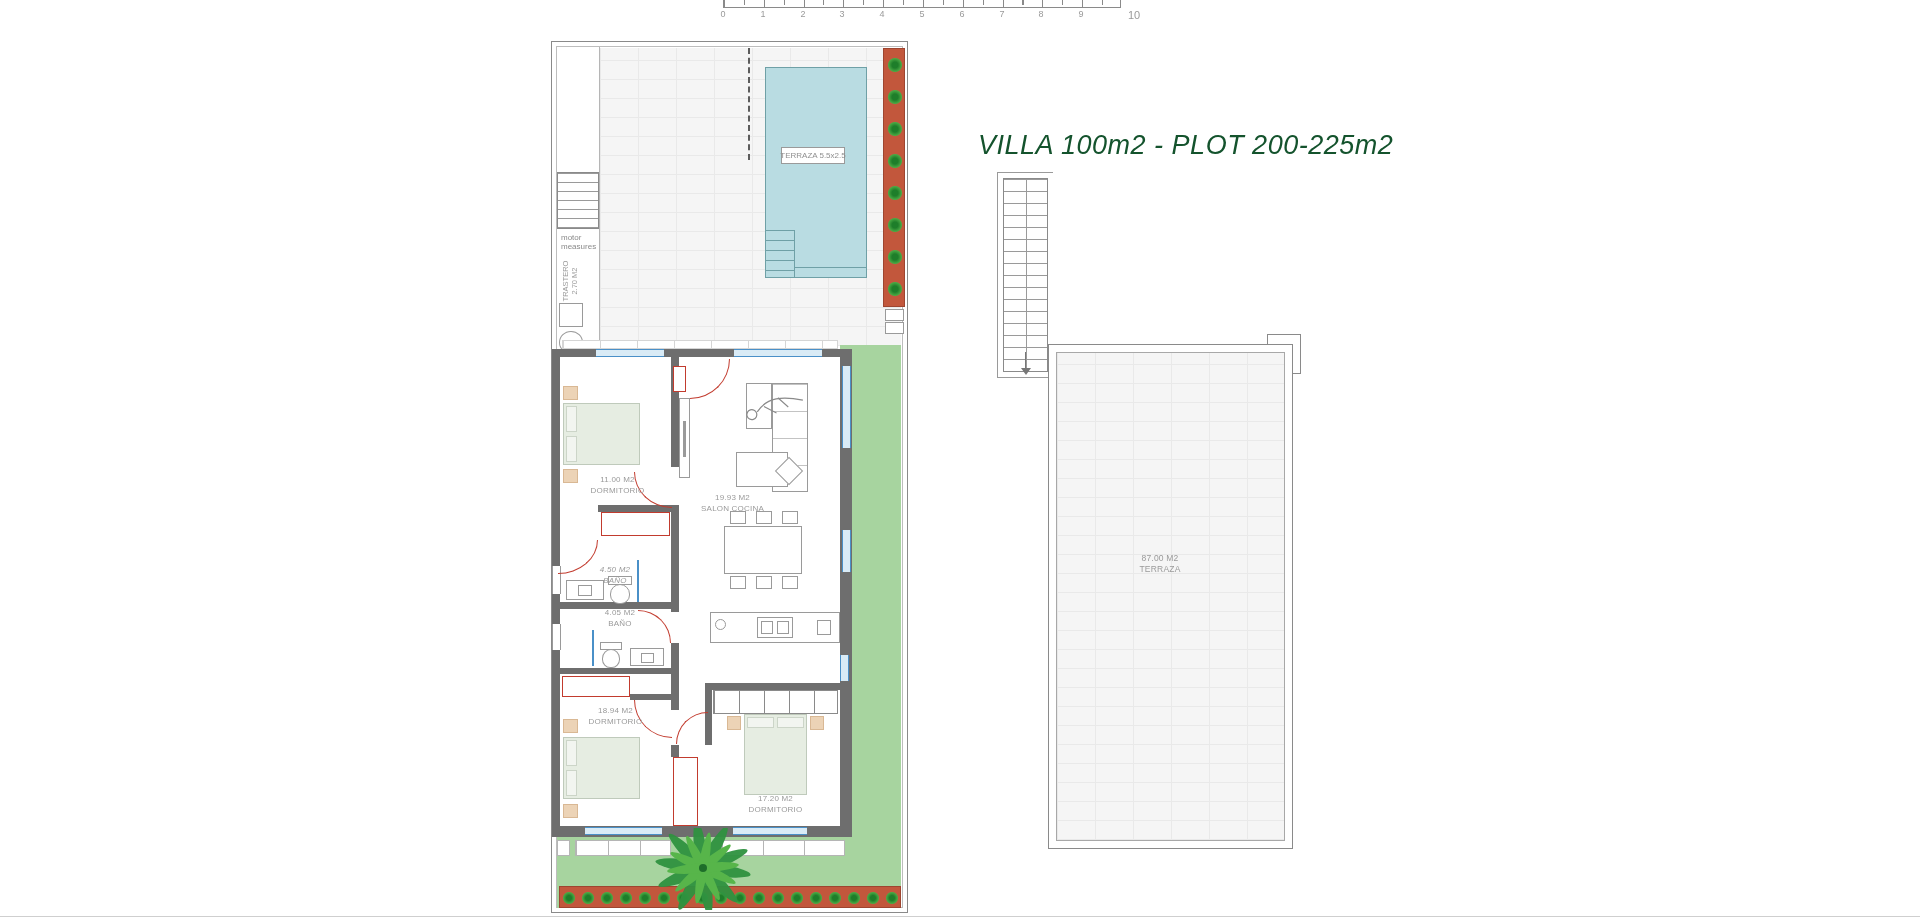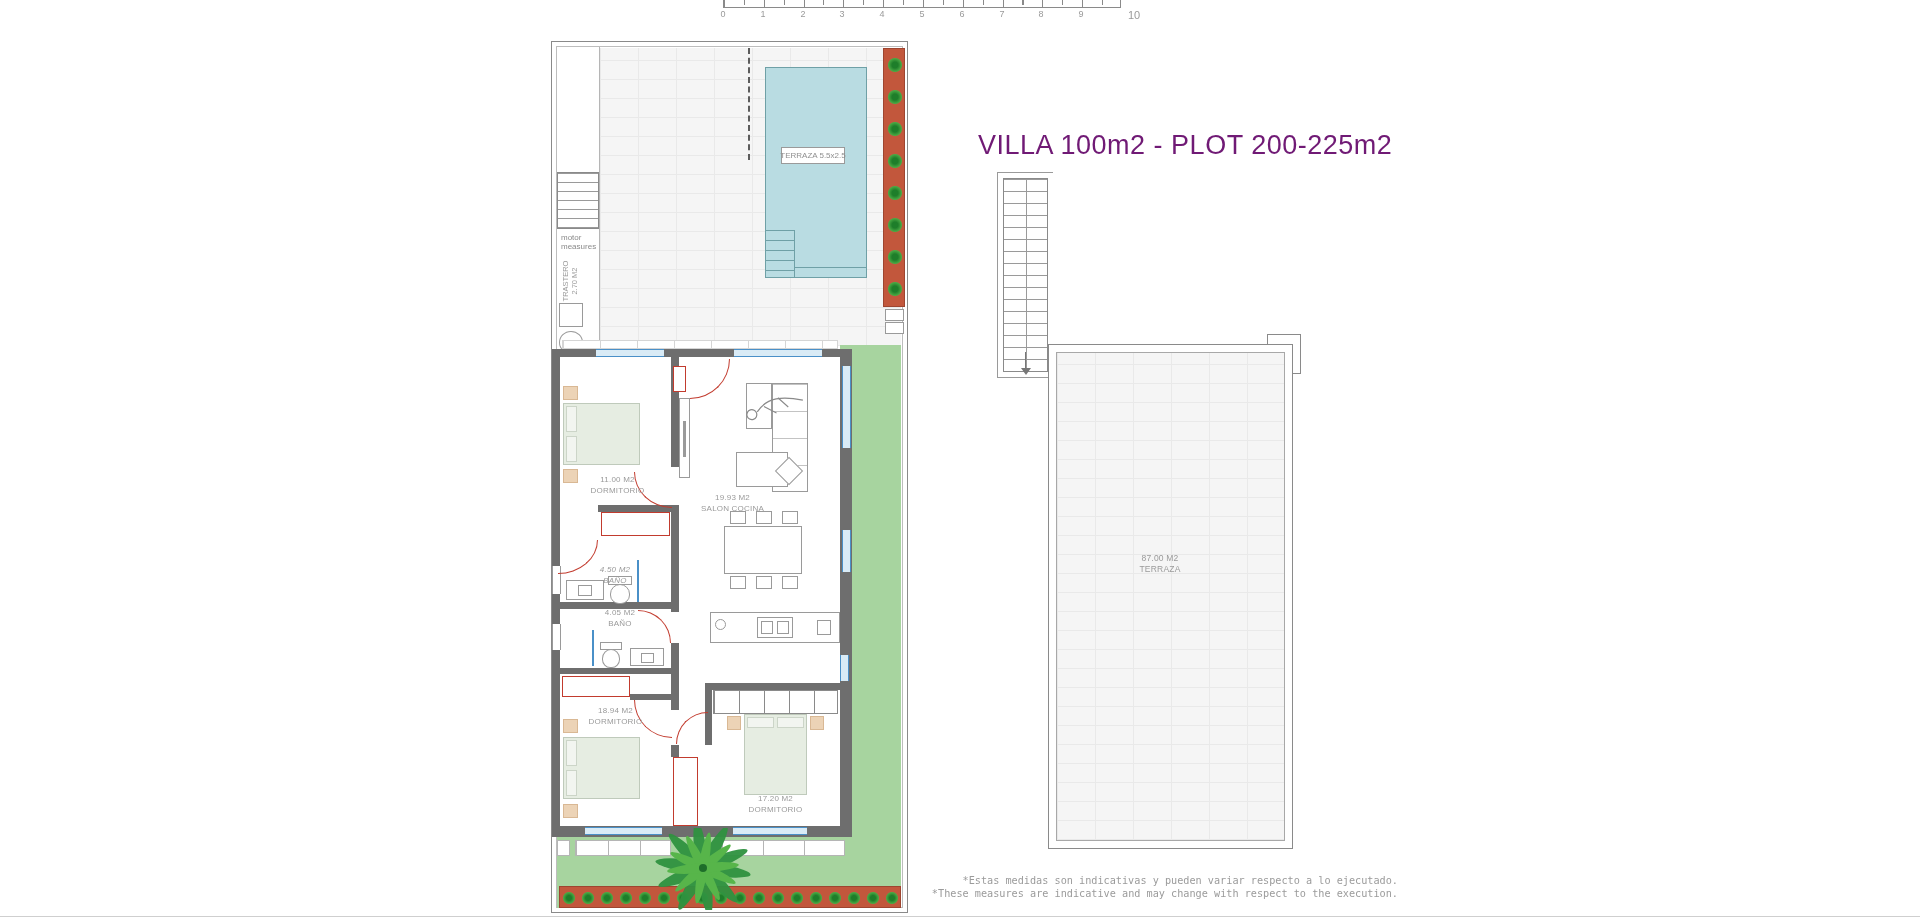--- a/index.html
+++ b/index.html
@@ -46,21 +46,21 @@
     <span class="abs" style="left:832px;top:9px;width:20px;text-align:center;font-size:9px;color:#9a9a9a;">3</span>
     <span class="abs" style="left:872px;top:9px;width:20px;text-align:center;font-size:9px;color:#9a9a9a;">4</span>
     <span class="abs" style="left:912px;top:9px;width:20px;text-align:center;font-size:9px;color:#9a9a9a;">5</span>
     <span class="abs" style="left:952px;top:9px;width:20px;text-align:center;font-size:9px;color:#9a9a9a;">6</span>
     <span class="abs" style="left:992px;top:9px;width:20px;text-align:center;font-size:9px;color:#9a9a9a;">7</span>
     <span class="abs" style="left:1031px;top:9px;width:20px;text-align:center;font-size:9px;color:#9a9a9a;">8</span>
     <span class="abs" style="left:1071px;top:9px;width:20px;text-align:center;font-size:9px;color:#9a9a9a;">9</span>
     <span class="abs" style="left:1111px;top:9px;width:20px;font-size:11px;color:#9a9a9a;margin-left:17px;">10</span>
   </div>
 
-  <div class="abs" style="left:978px;top:130px;font-size:27px;color:#701a75;letter-spacing:.5px;">VILLA 100m2 - PLOT 200-225m2</div>
+  <div class="abs" style="left:978px;top:130px;font-size:27px;color:#14532d;letter-spacing:.5px;font-style:italic;">VILLA 100m2 - PLOT 200-225m2</div>
 
   <div class="abs" style="left:551px;top:41px;width:357px;height:872px;border:1px solid #8a8a8a;"></div>
   <div class="abs" style="left:556px;top:46px;width:347px;height:862px;border:1px solid #bdbdbd;"></div>
 
   <div class="abs brick" style="left:600px;top:48px;width:301px;height:298px;"></div>
 
   <div class="abs" style="left:840px;top:345px;width:61px;height:542px;background:#a7d49f;"></div>
   <div class="abs" style="left:557px;top:832px;width:344px;height:76px;background:#a7d49f;"></div>
 
   <div class="abs plantstrip" style="left:883px;top:48px;width:22px;height:259px;
@@ -265,21 +265,16 @@
   <div class="abs" style="left:1021px;top:368px;width:0;height:0;border-left:5px solid transparent;border-right:5px solid transparent;border-top:7px solid #777;"></div>
 
   <div class="abs" style="left:1267px;top:334px;width:34px;height:40px;background:#fff;border:1px solid #8a8a8a;"></div>
   <div class="abs" style="left:1048px;top:344px;width:245px;height:505px;border:1px solid #8a8a8a;background:#fff;"></div>
   <div class="abs brick" style="left:1056px;top:352px;width:229px;height:489px;border:1px solid #a8a8a8;"></div>
   <div class="abs rlbl" style="left:1100px;top:553px;width:120px;font-size:8.5px;">
     <span>87.00 M2</span>
     <span>TERRAZA</span>
   </div>
 
-  <div class="abs" style="left:898px;top:875px;width:500px;text-align:right;font-family:'DejaVu Sans Mono',monospace;
-              font-size:10.2px;line-height:12.5px;color:#9b9b9b;">
-    <div>*Estas medidas son indicativas y pueden variar respecto a lo ejecutado.</div>
-    <div>*These measures are indicative and may change with respect to the execution.</div>
-  </div>
 
   <div class="abs" style="left:0;top:916px;width:1920px;height:1px;background:#cfcfcf;"></div>
 
 </div>
 
 </body></html>

